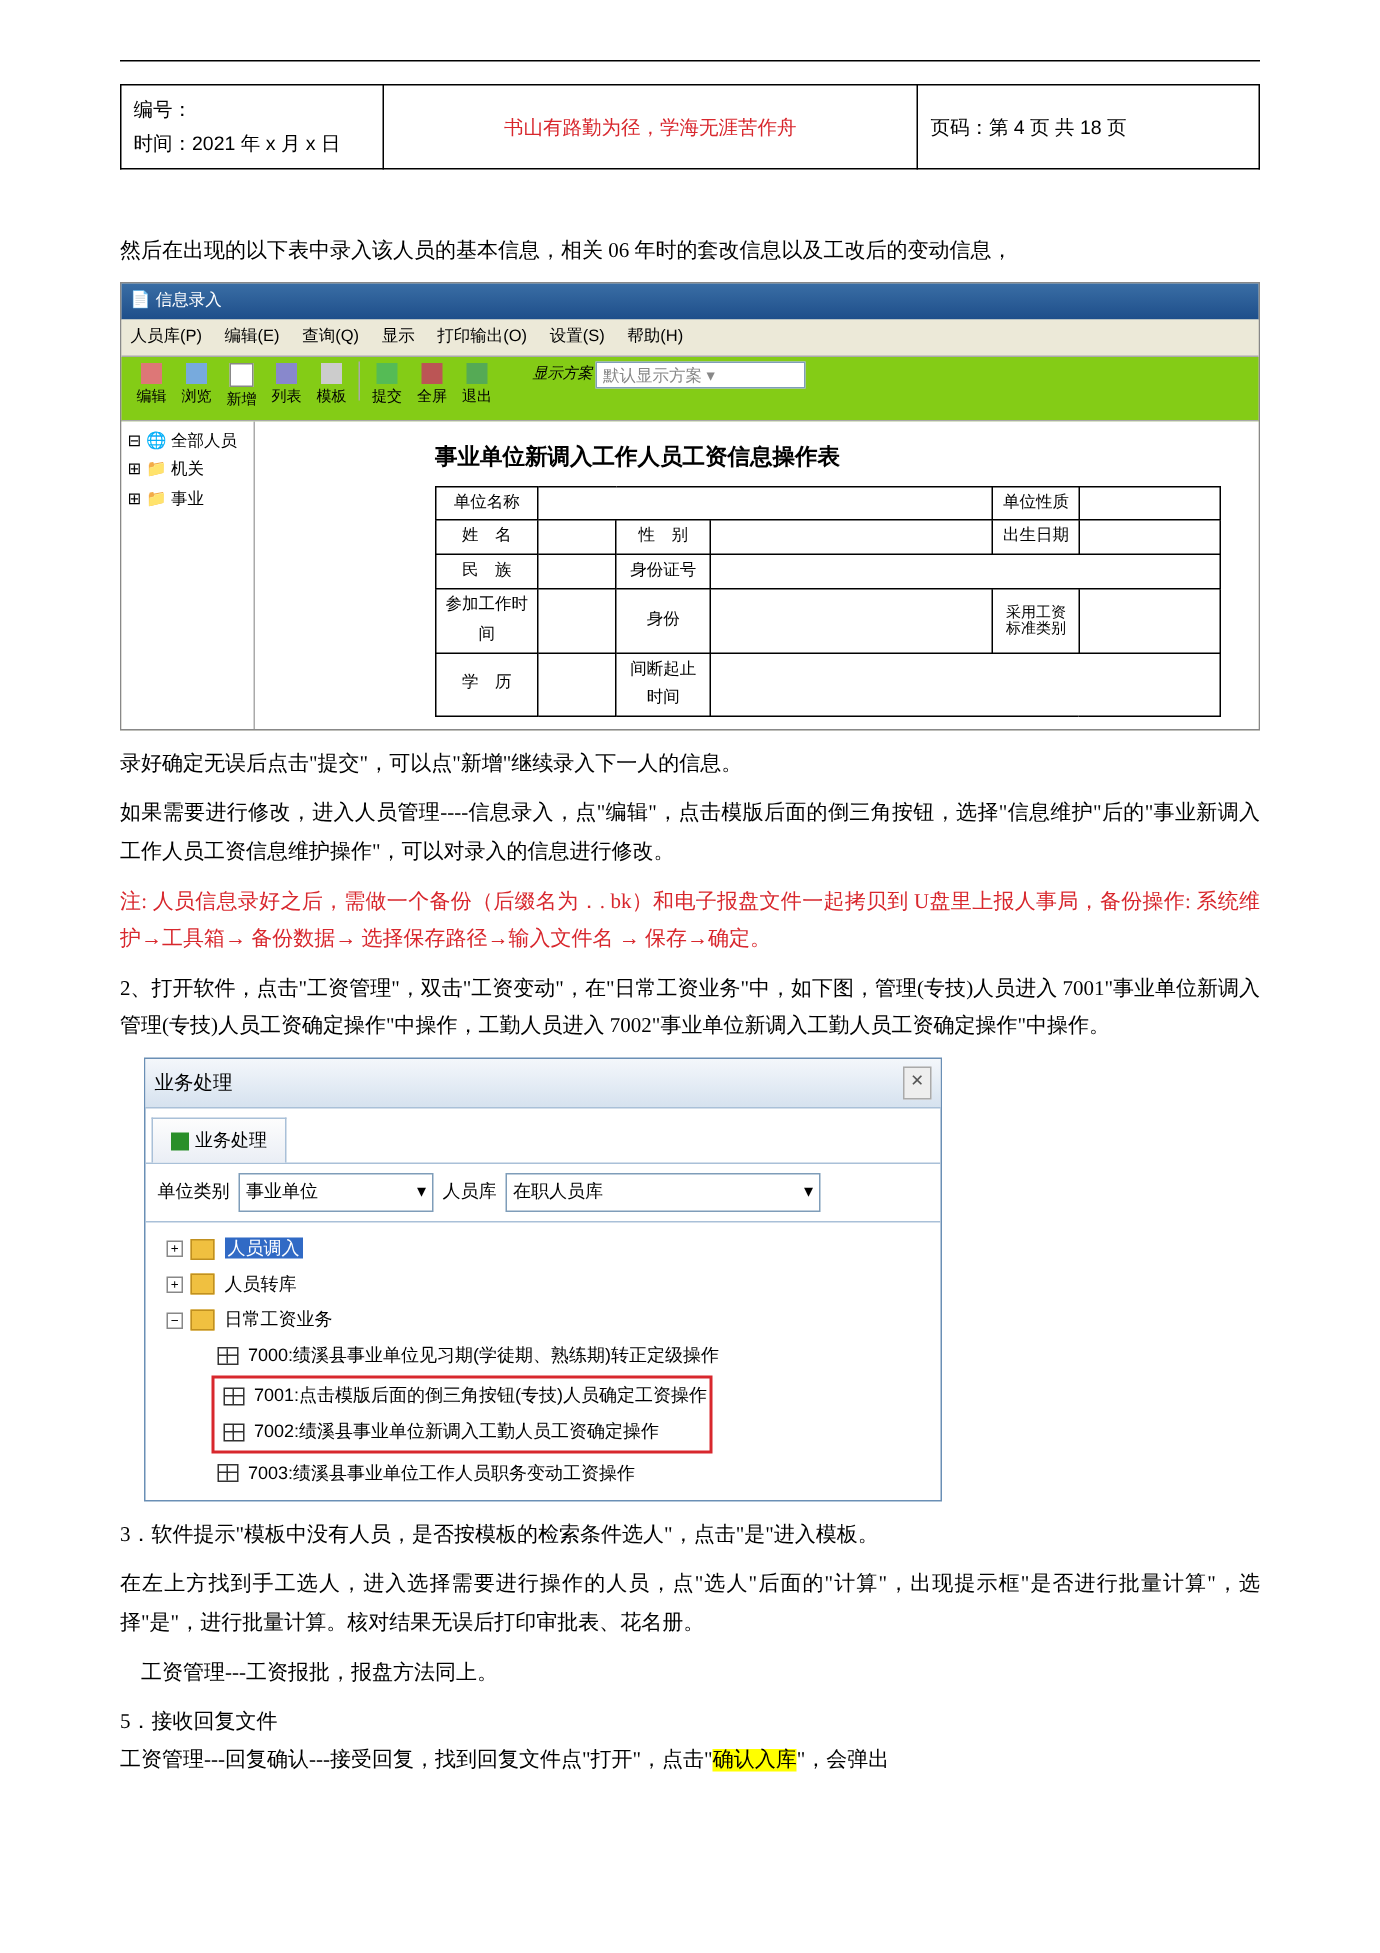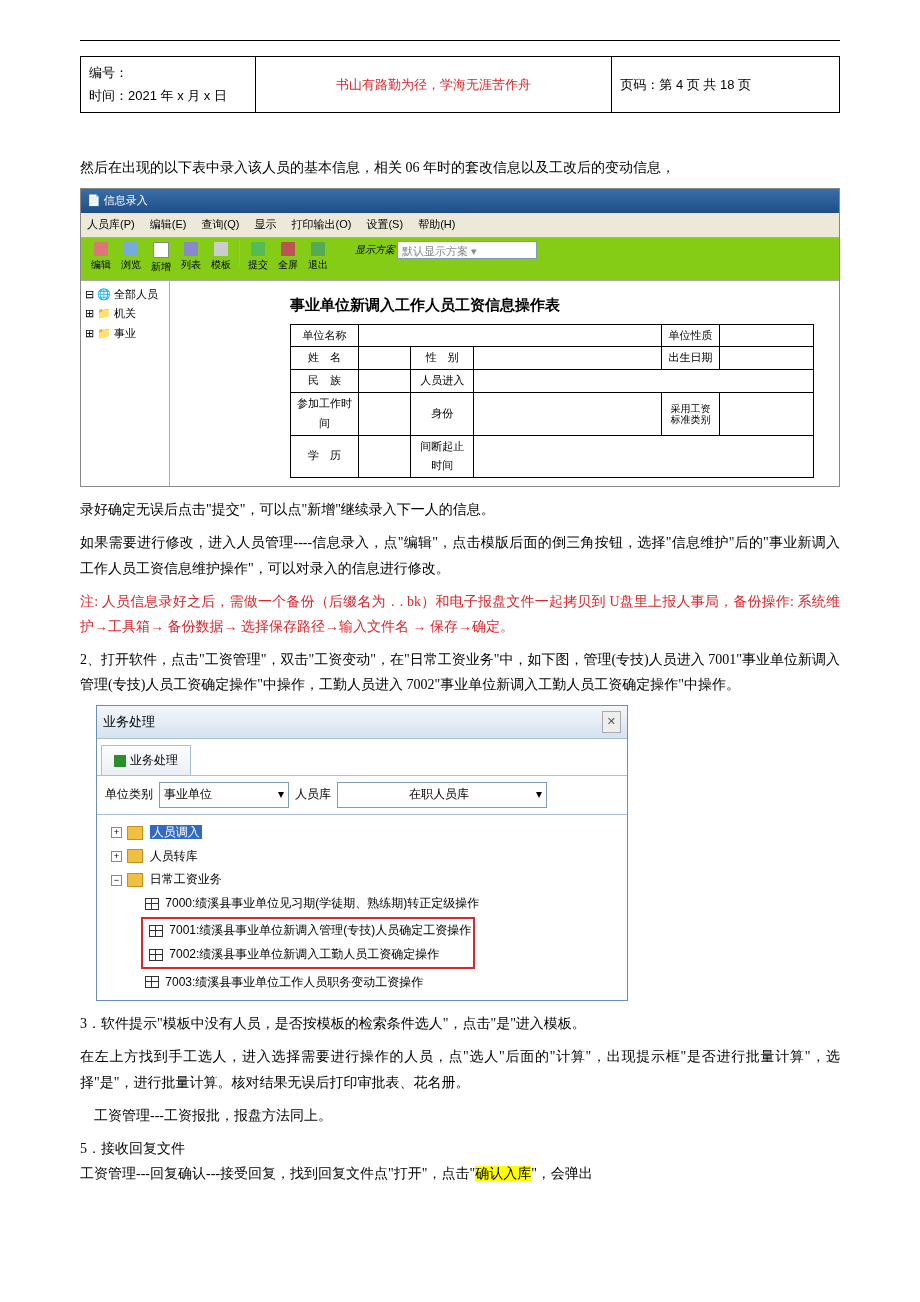--- a/index.html
+++ b/index.html
@@ -365,21 +365,21 @@
               <td>姓　名</td>
               <td style="width:10%"></td>
               <td style="width:12%">性　别</td>
               <td></td>
               <td>出生日期</td>
               <td></td>
             </tr>
             <tr>
               <td>民　族</td>
               <td></td>
-              <td>人员进入</td>
+              <td>身份证号</td>
               <td colspan="3"></td>
             </tr>
             <tr>
               <td>参加工作时间</td>
               <td></td>
               <td>身份</td>
               <td></td>
               <td style="font-size:10px;line-height:1.1">采用工资标准类别</td>
               <td></td>
             </tr>
@@ -407,21 +407,21 @@
       </div>
       <div>
         <span class="ss2-tab">
           <span class="ss2-tab-icon"></span><span>业务处理</span>
         </span>
       </div>
       <div class="ss2-row">
         <span>单位类别</span>
         <span class="ss2-input" style="width:120px;"><span>事业单位</span> <span style="float:right">▾</span></span>
         <span>人员库</span>
-        <span class="ss2-input" style="width:200px;text-align:center;"><span>在职人员库</span> <span style="float:right">▾</span></span>
+        <span class="ss2-input" style="width:200px;"><span>在职人员库</span> <span style="float:right">▾</span></span>
       </div>
       <div class="ss2-tree-area">
         <div class="tree2-line">
           <span class="boxplus">+</span>
           <span class="tree2-icon-folder"></span>
           <span class="sel-highlight">人员调入</span>
         </div>
         <div class="tree2-line">
           <span class="boxplus">+</span>
           <span class="tree2-icon-folder"></span>
@@ -432,21 +432,21 @@
           <span class="tree2-icon-folder"></span>
           <span>日常工资业务</span>
         </div>
         <div class="tree2-line" style="padding-left:44px;">
           <span class="tree2-icon-grid"></span>
           <span>7000:绩溪县事业单位见习期(学徒期、熟练期)转正定级操作</span>
         </div>
         <div class="redbox">
           <div class="tree2-line" style="padding-left:4px;">
             <span class="tree2-icon-grid"></span>
-            <span>7001:绩溪县事业单位新调入管理(专技)人员确定工资操作</span>
+            <span>7001:点击模版后面的倒三角按钮(专技)人员确定工资操作</span>
           </div>
           <div class="tree2-line" style="padding-left:4px;">
             <span class="tree2-icon-grid"></span>
             <span>7002:绩溪县事业单位新调入工勤人员工资确定操作</span>
           </div>
         </div>
         <div class="tree2-line" style="padding-left:44px;">
           <span class="tree2-icon-grid"></span>
           <span>7003:绩溪县事业单位工作人员职务变动工资操作</span>
         </div>

